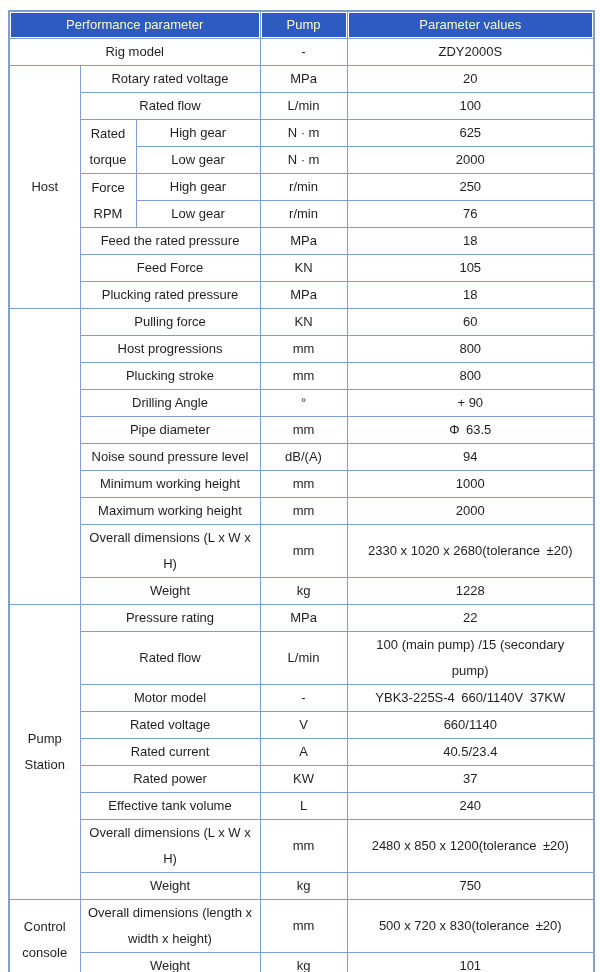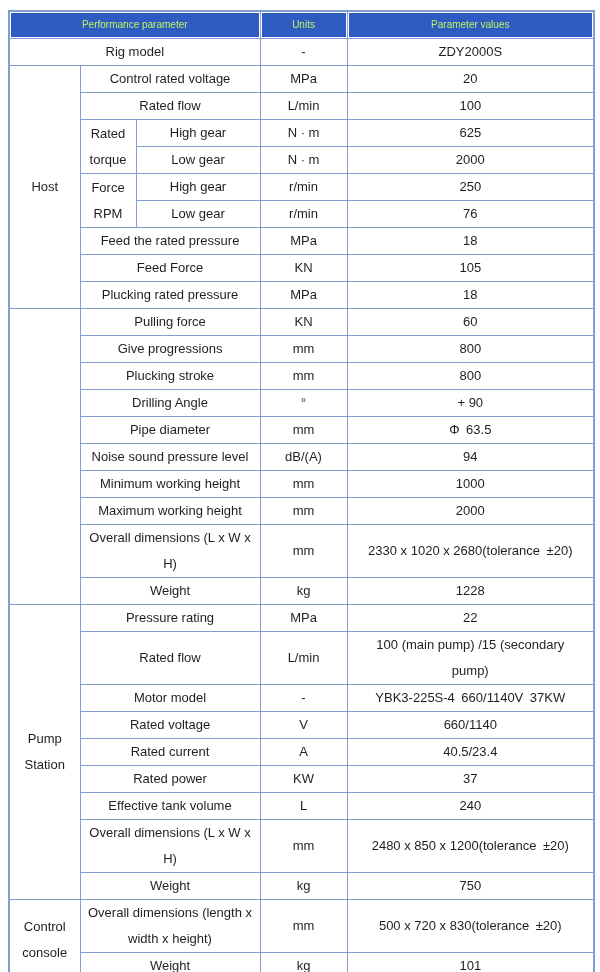--- a/index.html
+++ b/index.html
@@ -29,23 +29,23 @@
   td,th{
     border:1px solid var(--border);
     text-align:center;
     vertical-align:middle;
     font-size:13px;
     line-height:26px;
     padding:0 4px;
   }
   th{
     background:var(--hdr);
-    color:#bef264;
+    color:#fef9c3;
     font-weight:400;
-    font-size:10px;
+    font-size:13px;
     box-shadow:inset 0 0 0 1px #ffffff;
   }
   tr.r{height:27px;}
   tr.tall{height:53px;}
   td.value.narrow{padding:0 12px;margin-left:34px;}
 </style>
 </head>
 <body>
 
 <div class="wrap">
@@ -54,33 +54,33 @@
       <col class="c-group">
         <col class="c-sub">
         <col class="c-name">
         <col class="c-units">
         <col class="c-value">
     </colgroup>
 
     <tbody>
         <tr class="r">
       <th colspan="3">Performance parameter</th>
-      <th>Units</th>
+      <th>Pump</th>
       <th>Parameter values</th>
     </tr>
 
     <tr class="r">
       <td class="name" colspan="3">Rig model</td>
       <td class="units">-</td>
       <td class="value">ZDY2000S</td>
     </tr>
 
     <tr class="r">
       <td class="group" rowspan="9">Host</td>
-      <td class="name" colspan="2">Control rated voltage</td>
+      <td class="name" colspan="2">Rotary rated voltage</td>
       <td class="units">MPa</td>
       <td class="value">20</td>
     </tr>
     <tr class="r">
       <td class="name" colspan="2">Rated flow</td>
       <td class="units">L/min</td>
       <td class="value">100</td>
     </tr>
     <tr class="r">
       <td class="sub" rowspan="2">Rated torque</td>
@@ -120,21 +120,21 @@
       <td class="value">18</td>
     </tr>
 
     <tr class="r">
       <td class="group" rowspan="10"></td>
       <td class="name" colspan="2">Pulling force</td>
       <td class="units">KN</td>
       <td class="value">60</td>
     </tr>
     <tr class="r">
-      <td class="name" colspan="2">Give progressions</td>
+      <td class="name" colspan="2">Host progressions</td>
       <td class="units">mm</td>
       <td class="value">800</td>
     </tr>
     <tr class="r">
       <td class="name" colspan="2">Plucking stroke</td>
       <td class="units">mm</td>
       <td class="value">800</td>
     </tr>
     <tr class="r">
       <td class="name" colspan="2">Drilling Angle</td>

